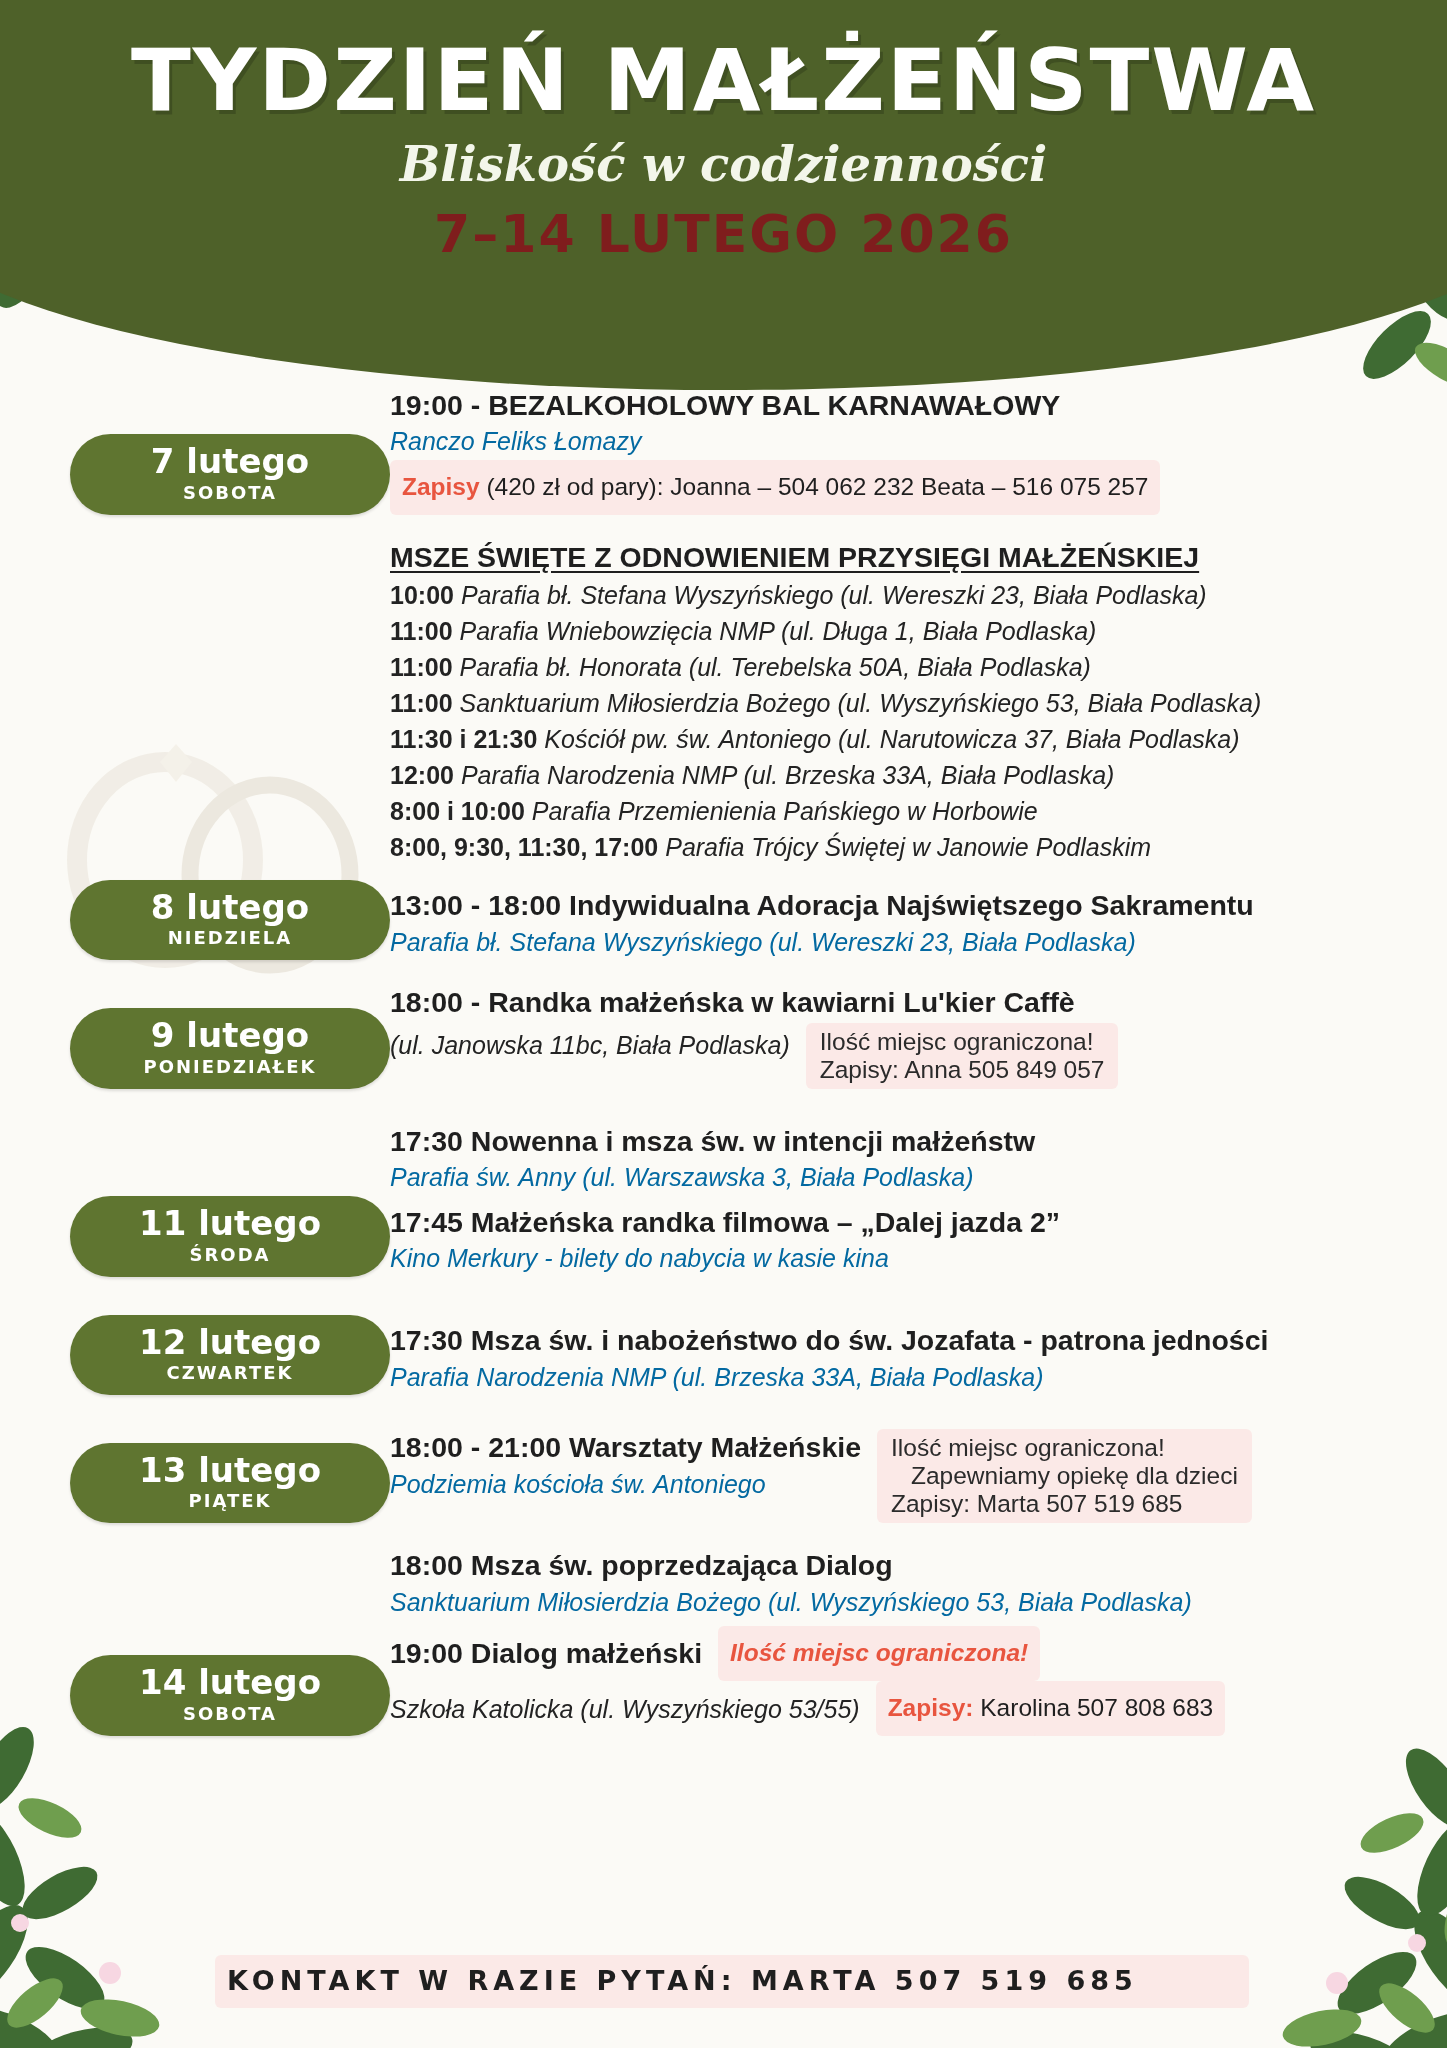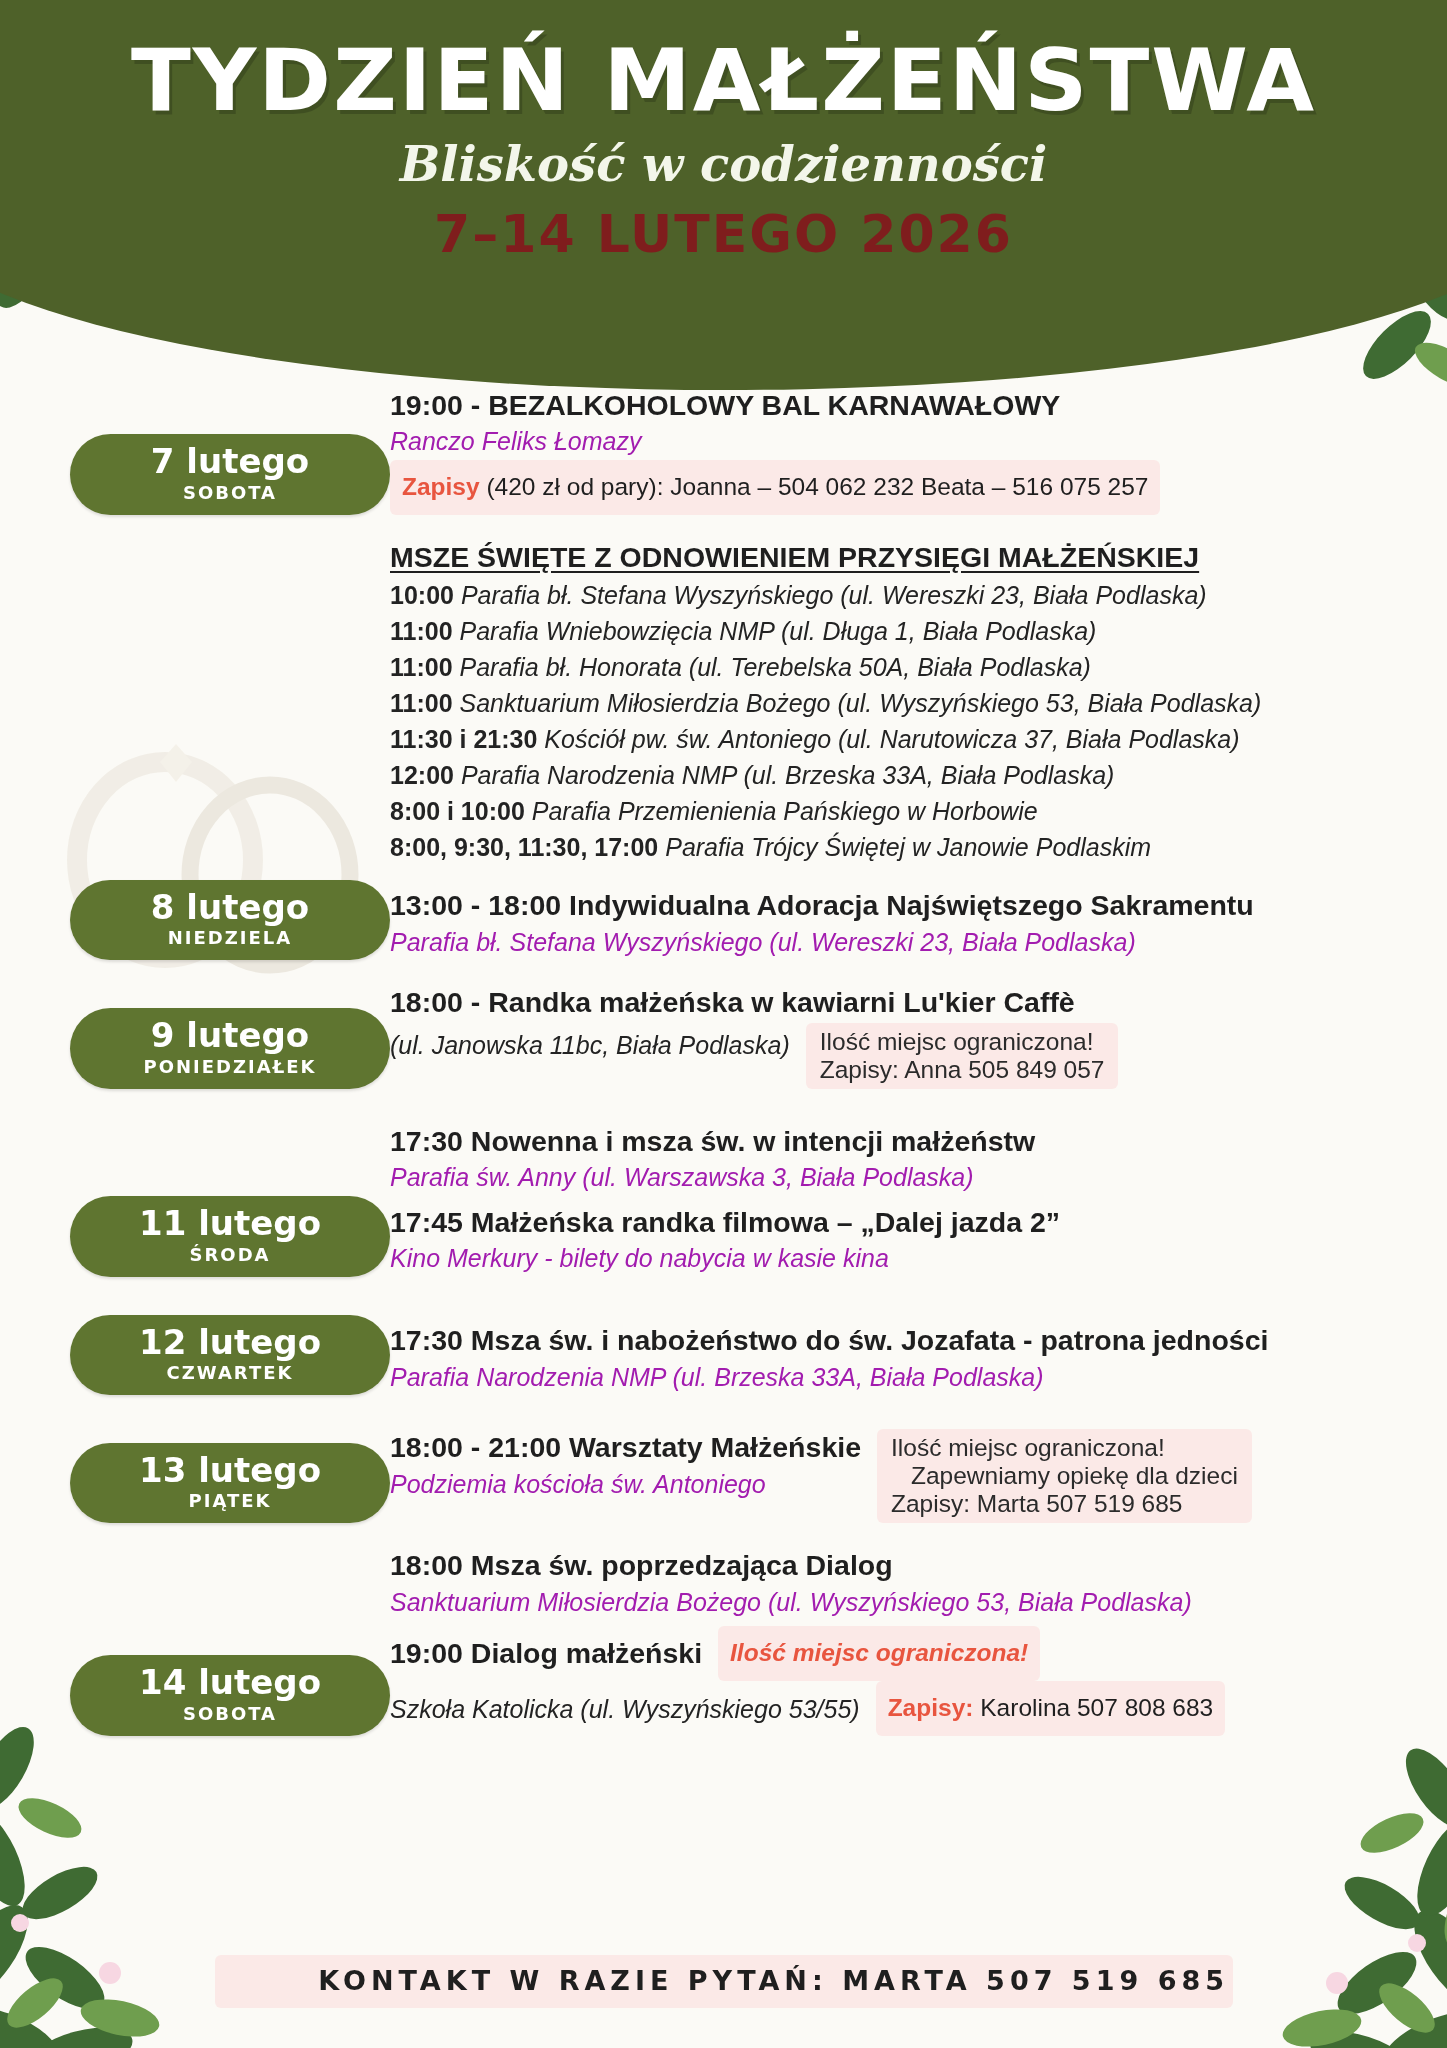--- a/index.html
+++ b/index.html
@@ -130,21 +130,21 @@
     line-height: 1.28;
     margin-bottom: 2px;
   }
   .evt-title.underline {
     text-decoration: underline;
     text-underline-offset: 4px;
   }
   .evt-sub {
     font-size: 25px;
     font-style: italic;
-    color: #a21caf;
+    color: #0369a1;
     line-height: 1.3;
     margin-bottom: 2px;
   }
   .mass-line {
     font-size: 25px;
     font-style: italic;
     color: #232323;
     line-height: 1.44;
   }
   .mass-line b {
@@ -194,22 +194,22 @@
   .inline-row-tight { align-items: center; }
 
   
   .contact {
     position: absolute;
     left: 215px;
     top: 1955px;
     width: 1010px;
     background: #fbe9e7;
     border-radius: 6px;
-    text-align: right;
-    padding: 10px 4px 12px;
+    text-align: left;
+    padding: 10px 12px 12px;
     z-index: 6;
   }
   .contact span {
     font-family: "DejaVu Sans", sans-serif;
     font-weight: bold;
     font-size: 27px;
     letter-spacing: 5px;
     color: #1f1f1f;
   }
 </style>

